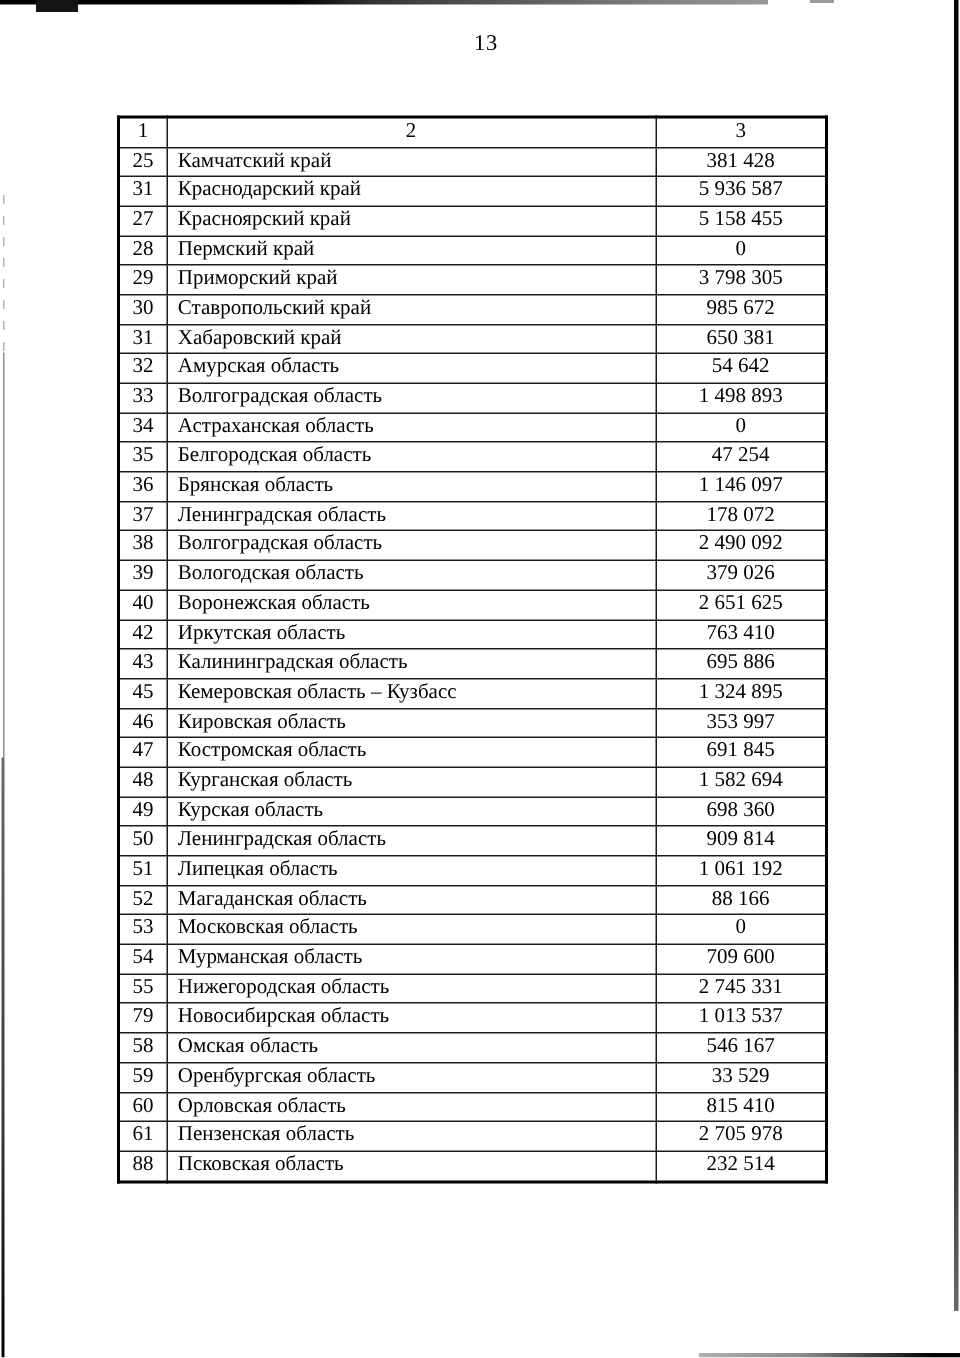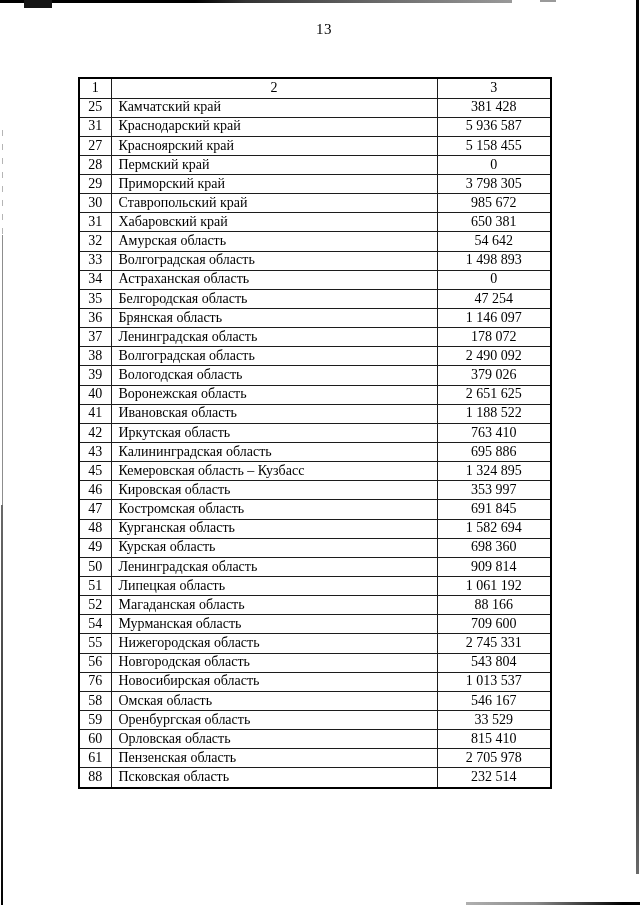--- a/index.html
+++ b/index.html
@@ -156,25 +156,20 @@
           <td class="cell-num">39</td>
           <td class="cell-name">Вологодская область</td>
           <td class="cell-val">379 026</td>
         </tr>
         <tr>
           <td class="cell-num">40</td>
           <td class="cell-name">Воронежская область</td>
           <td class="cell-val">2 651 625</td>
         </tr>
         <tr>
-          <td class="cell-num">41</td>
-          <td class="cell-name">Ивановская область</td>
-          <td class="cell-val">1 188 522</td>
-        </tr>
-        <tr>
           <td class="cell-num">42</td>
           <td class="cell-name">Иркутская область</td>
           <td class="cell-val">763 410</td>
         </tr>
         <tr>
           <td class="cell-num">43</td>
           <td class="cell-name">Калининградская область</td>
           <td class="cell-val">695 886</td>
         </tr>
         <tr>
@@ -211,36 +206,36 @@
           <td class="cell-num">51</td>
           <td class="cell-name">Липецкая область</td>
           <td class="cell-val">1 061 192</td>
         </tr>
         <tr>
           <td class="cell-num">52</td>
           <td class="cell-name">Магаданская область</td>
           <td class="cell-val">88 166</td>
         </tr>
         <tr>
+          <td class="cell-num">53</td>
+          <td class="cell-name">Московская область</td>
+          <td class="cell-val">0</td>
+        </tr>
+        <tr>
           <td class="cell-num">54</td>
           <td class="cell-name">Мурманская область</td>
           <td class="cell-val">709 600</td>
         </tr>
         <tr>
           <td class="cell-num">55</td>
           <td class="cell-name">Нижегородская область</td>
           <td class="cell-val">2 745 331</td>
         </tr>
         <tr>
-          <td class="cell-num">56</td>
-          <td class="cell-name">Новгородская область</td>
-          <td class="cell-val">543 804</td>
-        </tr>
-        <tr>
-          <td class="cell-num">76</td>
+          <td class="cell-num">79</td>
           <td class="cell-name">Новосибирская область</td>
           <td class="cell-val">1 013 537</td>
         </tr>
         <tr>
           <td class="cell-num">58</td>
           <td class="cell-name">Омская область</td>
           <td class="cell-val">546 167</td>
         </tr>
         <tr>
           <td class="cell-num">59</td>

